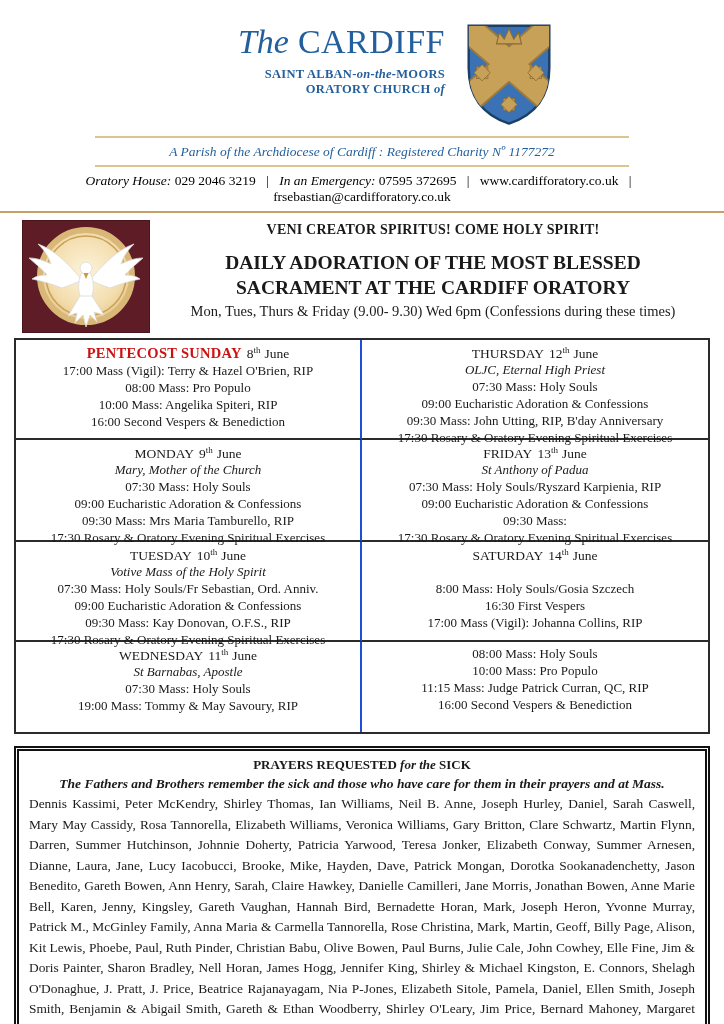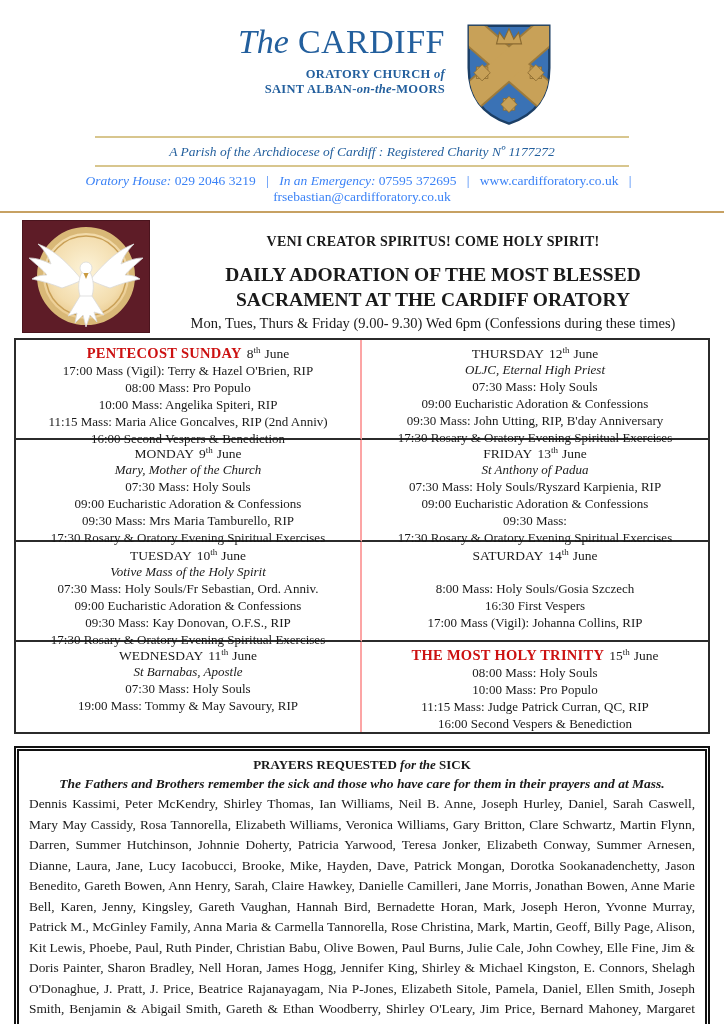--- a/index.html
+++ b/index.html
@@ -21,43 +21,43 @@
   .crest { width:96px; flex:0 0 96px; }
 
   
   .rule  { border-top:2px solid #d8c68e; margin:0 95px; }
   .rule3 { border-top:2px solid #c7a163; margin:0; }
   .parish-line {
     text-align:center; color:#235f9d; font-style:italic;
     font-size:13.5px; margin:6px 0 5px;
   }
   .contact-line {
-    text-align:center; color:#3b82f6; font-size:13.5px; margin:6px 0 6px;
+    text-align:center; color:#000000; font-size:13.5px; margin:6px 0 6px;
   }
   .contact-line .lbl { font-style:italic; }
   .contact-line .sep { margin:0 7px; }
   .header-rules-top { margin-top:8px; }
 
   
   .adoration { display:flex; margin:7px 0 4px; }
   .dove-wrap { width:128px; height:113px; margin-left:22px; flex:0 0 128px; }
-  .adoration-text { flex:1; text-align:center; padding:2px 18px 0 10px;margin-top:12px; }
+  .adoration-text { flex:1; text-align:center; padding:2px 18px 0 10px; }
   .veni { font-size:14px; font-weight:bold; letter-spacing:0.2px; }
   .adoration-title {
     font-size:19.5px; font-weight:bold; margin:13px auto 3px; max-width:545px; line-height:1.25;
   }
   .times { font-size:14.5px; }
 
   
   .schedule {
     margin:5px 14px 0; border:2px solid #2b2b2b;
     display:grid; grid-template-columns:1fr 1fr; grid-template-rows:100px 102px 100px 90px;
   }
   .cell {
-    border-right:2px solid #fca5a5; border-bottom:2px solid #2b2b2b;
+    border-right:2px solid #1d4ed8; border-bottom:2px solid #2b2b2b;
     text-align:center; font-size:13px; line-height:1.3; padding-top:4px;
   }
   .cell:nth-child(2n) { border-right:none; }
   .cell:nth-child(7), .cell:nth-child(8) { border-bottom:none; }
   .cell-title { font-size:13.5px; }
   .cell-title .red { color:#cc1111; font-weight:bold; font-size:14.5px; letter-spacing:0.3px; }
   .cell-title .date { margin-left:5px; }
   .cell-title sup { font-size:9px; }
   .cell-title .month { margin-left:4px; }
   .feast { font-style:italic; }
@@ -74,22 +74,22 @@
 </style>
 </head>
 <body>
 
 <div class="page">
 
   <div class="header">
     <div class="title-block tb-left">
       <div class="title-main"><span class="pre">The</span> <span>CARDIFF</span></div>
       <div class="subtitle">
+        <div><span>SAINT ALBAN-</span><span class="it">on-the-</span><span>MOORS</span></div>
         <div><span>ORATORY CHURCH</span> <span class="it">of</span></div>
-        <div><span>SAINT ALBAN-</span><span class="it">on-the-</span><span>MOORS</span></div>
       </div>
     </div>
 
     <svg class="crest" viewBox="0 0 100 115">
       <defs>
         <clipPath id="shieldClip">
           <path d="M8,8 H92 V52 C92,86 74,102 50,110 C26,102 8,86 8,52 Z"></path>
         </clipPath>
       </defs>
       <path d="M8,8 H92 V52 C92,86 74,102 50,110 C26,102 8,86 8,52 Z" fill="#3a72b5" stroke="#1c3f66" stroke-width="2.5"></path>
@@ -164,21 +164,20 @@
     </div>
   </div>
 
   <div class="schedule">
 
     <div class="cell">
       <div class="cell-title"><span class="red">PENTECOST SUNDAY</span><span class="date"><span>8</span><sup>th</sup><span class="month">June</span></span></div>
       <div class="line">17:00 Mass (Vigil): Terry &amp; Hazel O'Brien, RIP</div>
       <div class="line">08:00 Mass: Pro Populo</div>
       <div class="line">10:00 Mass: Angelika Spiteri, RIP</div>
-      <div class="line">11:15 Mass: Maria Alice Goncalves, RIP (2nd Anniv)</div>
       <div class="line">16:00 Second Vespers &amp; Benediction</div>
     </div>
 
     <div class="cell">
       <div class="cell-title"><span>THURSDAY</span><span class="date"><span>12</span><sup>th</sup><span class="month">June</span></span></div>
       <div class="feast">OLJC, Eternal High Priest</div>
       <div class="line">07:30 Mass: Holy Souls</div>
       <div class="line">09:00 Eucharistic Adoration &amp; Confessions</div>
       <div class="line">09:30 Mass: John Utting, RIP, B'day Anniversary</div>
       <div class="line">17:30 Rosary &amp; Oratory Evening Spiritual Exercises</div>
@@ -220,21 +219,20 @@
     </div>
 
     <div class="cell">
       <div class="cell-title"><span>WEDNESDAY</span><span class="date"><span>11</span><sup>th</sup><span class="month">June</span></span></div>
       <div class="feast">St Barnabas, Apostle</div>
       <div class="line">07:30 Mass: Holy Souls</div>
       <div class="line">19:00 Mass: Tommy &amp; May Savoury, RIP</div>
     </div>
 
     <div class="cell">
-      <div class="cell-title"><span class="red">THE MOST HOLY TRINITY</span><span class="date"><span>15</span><sup>th</sup><span class="month">June</span></span></div>
       <div class="line">08:00 Mass: Holy Souls</div>
       <div class="line">10:00 Mass: Pro Populo</div>
       <div class="line">11:15 Mass: Judge Patrick Curran, QC, RIP</div>
       <div class="line">16:00 Second Vespers &amp; Benediction</div>
     </div>
 
   </div>
 
   <div class="prayers-box">
     <div class="prayers-heading">

